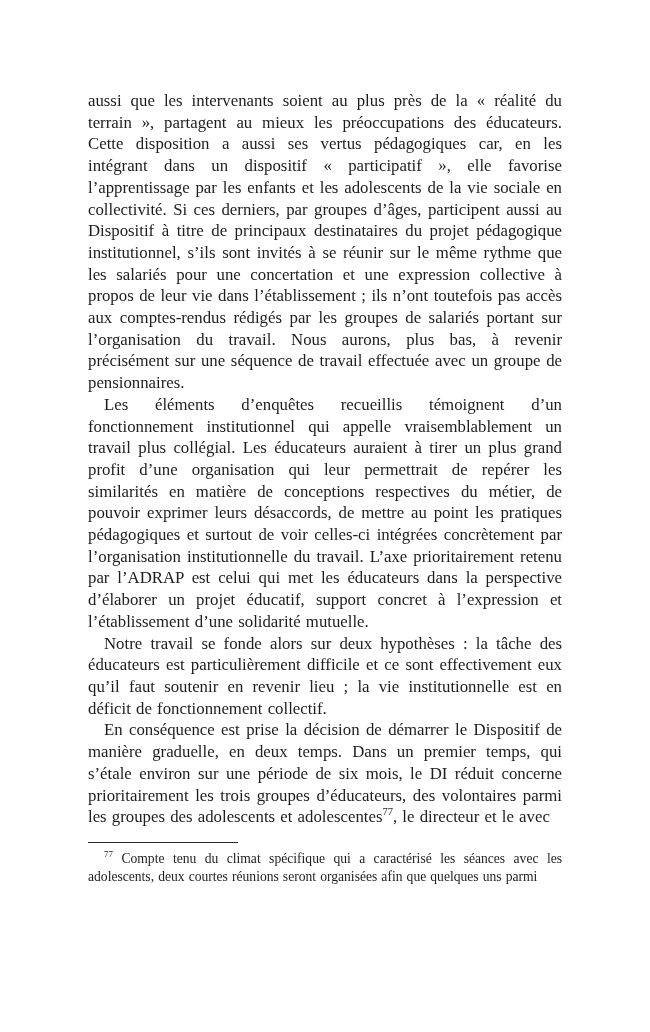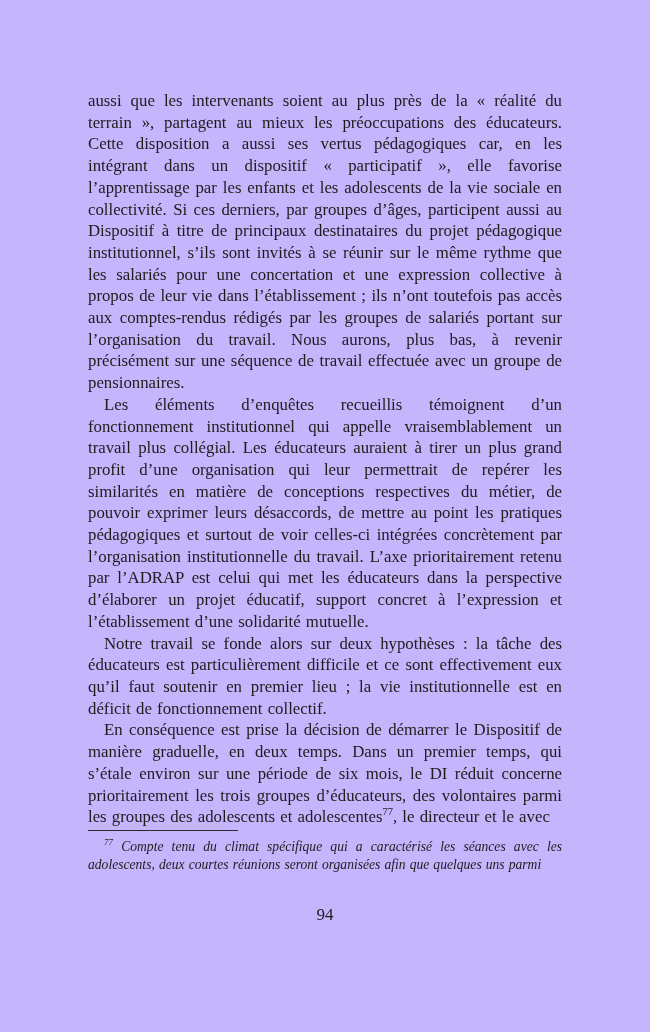--- a/index.html
+++ b/index.html
@@ -5,21 +5,21 @@
   html, body {
     margin: 0;
     padding: 0;
     background: #e9e9e7;
   }
   .scan-page {
     position: relative;
     width: 650px;
     height: 1032px;
     margin: 0 auto;
-    background: #c4b5fd;
+    background: #ffffff;
     color: #1e1d1b;
     font-family: "Liberation Serif", "DejaVu Serif", serif;
     overflow: hidden;
     box-sizing: border-box;
   }
   .text-body {
     position: absolute;
     left: 88px;
     top: 90px;
     width: 474px;
@@ -35,22 +35,21 @@
   }
   .text-body p.no-indent {
     text-indent: 0;
   }
   sup.fn-ref {
     font-size: 10.5px;
     line-height: 0;
     vertical-align: super;
   }
   .footnote-block {
-    margin-top: 2px;
-    font-style: italic;
+    margin-top: 14px;
   }
   .footnote-rule {
     width: 150px;
     height: 0;
     border: none;
     border-top: 1.4px solid #2a2927;
     margin: 0 0 7px 0;
   }
   .footnote-text {
     margin: 0;
@@ -79,26 +78,25 @@
 <body>
 
 <div class="scan-page">
 
   <div class="text-body">
 
     <p class="no-indent">aussi que les intervenants soient au plus près de la « réalité du terrain », partagent au mieux les préoccupations des éducateurs. Cette disposition a aussi ses vertus pédagogiques car, en les intégrant dans un dispositif « participatif », elle favorise l’apprentissage par les enfants et les adolescents de la vie sociale en collectivité. Si ces derniers, par groupes d’âges, participent aussi au Dispositif à titre de principaux destinataires du projet pédagogique institutionnel, s’ils sont invités à se réunir sur le même rythme que les salariés pour une concertation et une expression collective à propos de leur vie dans l’établissement ; ils n’ont toutefois pas accès aux comptes-rendus rédigés par les groupes de salariés portant sur l’organisation du travail. Nous aurons, plus bas, à revenir précisément sur une séquence de travail effectuée avec un groupe de pensionnaires.</p>
 
     <p>Les éléments d’enquêtes recueillis témoignent d’un fonctionnement institutionnel qui appelle vraisemblablement un travail plus collégial. Les éducateurs auraient à tirer un plus grand profit d’une organisation qui leur permettrait de repérer les similarités en matière de conceptions respectives du métier, de pouvoir exprimer leurs désaccords, de mettre au point les pratiques pédagogiques et surtout de voir celles-ci intégrées concrètement par l’organisation institutionnelle du travail. L’axe prioritairement retenu par l’ADRAP est celui qui met les éducateurs dans la perspective d’élaborer un projet éducatif, support concret à l’expression et l’établissement d’une solidarité mutuelle.</p>
 
-    <p>Notre travail se fonde alors sur deux hypothèses : la tâche des éducateurs est particulièrement difficile et ce sont effectivement eux qu’il faut soutenir en premier lieu ; la vie institutionnelle est en déficit de fonctionnement collectif.</p>
+    <p>Notre travail se fonde alors sur deux hypothèses : la tâche des éducateurs est particulièrement difficile et ce sont effectivement eux qu’il faut soutenir en revenir lieu ; la vie institutionnelle est en déficit de fonctionnement collectif.</p>
 
     <p><span>En conséquence est prise la décision de démarrer le Dispositif de manière graduelle, en deux temps. Dans un premier temps, qui s’étale environ sur une période de six mois, le DI réduit concerne prioritairement les trois groupes d’éducateurs, des volontaires parmi les groupes des adolescents et adolescentes</span><sup class="fn-ref">77</sup><span>, le directeur et le avec</span></p>
 
     <div class="footnote-block">
       <hr class="footnote-rule">
       <p class="footnote-text"><sup>77</sup><span> Compte tenu du climat spécifique qui a caractérisé les séances avec les adolescents, deux courtes réunions seront organisées afin que quelques uns parmi</span></p>
     </div>
 
   </div>
 
-  <div class="page-number">94</div>
 
 </div>
 
 </body></html>

